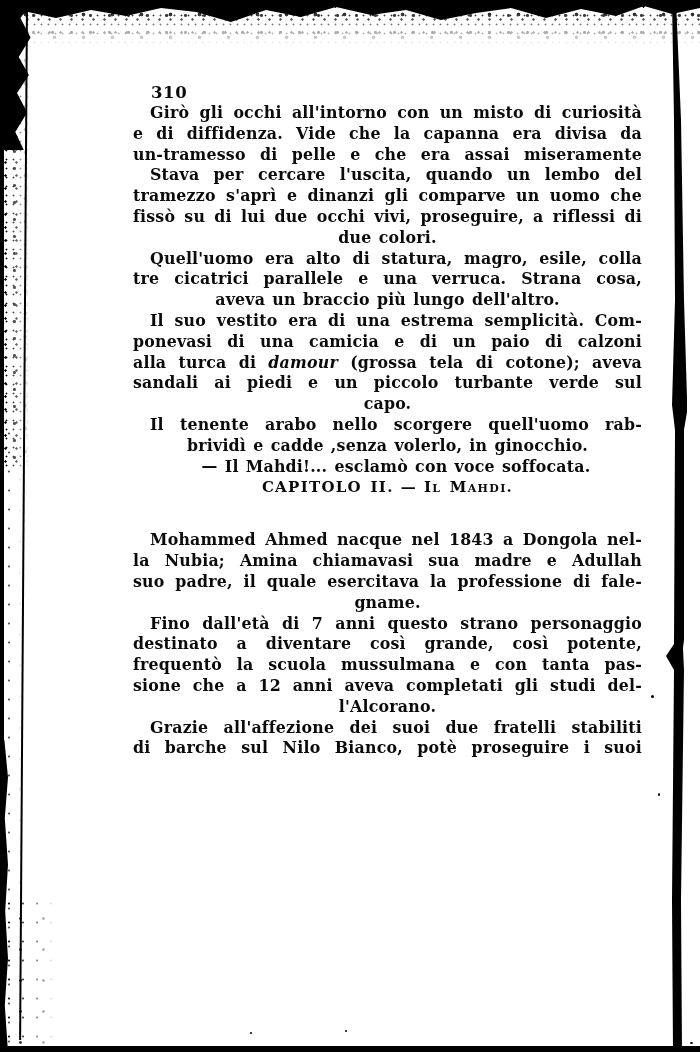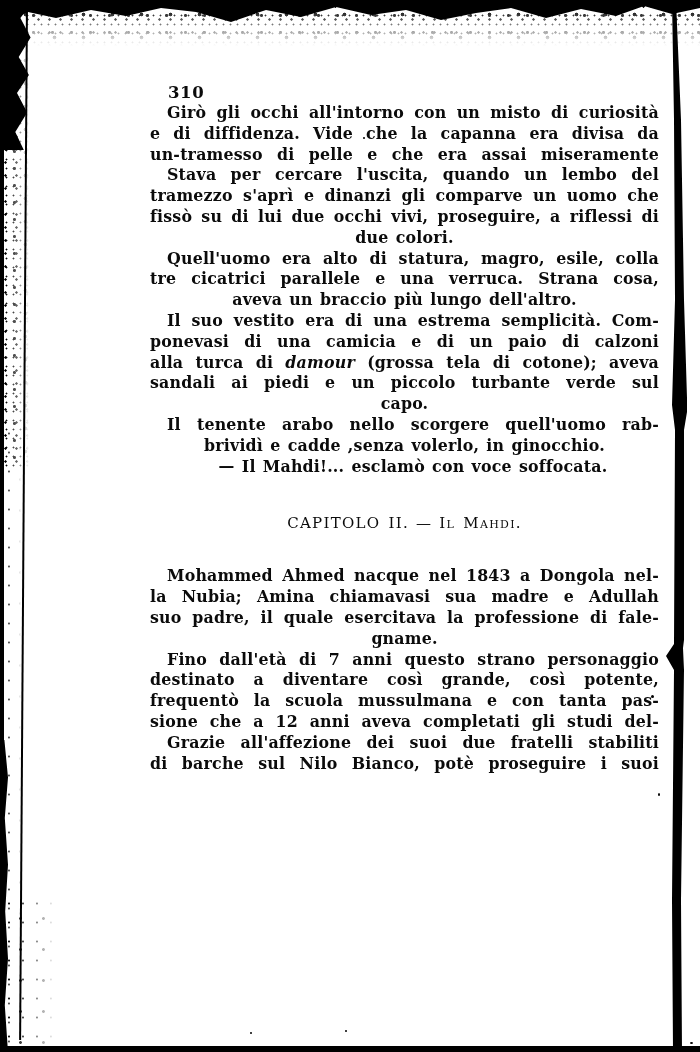--- a/index.html
+++ b/index.html
@@ -3,35 +3,35 @@
 <meta charset="utf-8">
 <style>
   * { margin:0; padding:0; box-sizing:border-box; }
   html,body { width:700px; height:1052px; background:#ffffff; overflow:hidden; }
   .page {
     position:relative; width:700px; height:1052px; background:#ffffff;
     font-family:"DejaVu Serif","Liberation Serif",serif; color:#0b0b0b;
   }
 
   
-  .content { position:absolute; left:150px; top:82px; width:509px; }
+  .content { position:absolute; left:133px; top:82px; width:509px; }
   .page-number {
     font-weight:700; font-size:16.5px; line-height:21px;
     padding-left:18px; letter-spacing:.6px;
   }
   .para { margin:0; }
   .line {
     font-weight:700; font-size:15.8px; line-height:20.8px;
     letter-spacing:.2px; word-spacing:1.5px; text-align:center;
   }
   .line.just { text-align-last:justify; }
   .line.first { text-indent:17px; }
   .heading {
-    margin-top:36px; margin-bottom:33px; text-align:center;
-    font-weight:400; font-size:15px; line-height:20px;
+    margin-bottom:33px; text-align:center;
+    font-weight:700; font-size:15px; line-height:20px;
     letter-spacing:1.3px; word-spacing:2px; white-space:nowrap;
   }
   .heading .sc { font-variant:small-caps; }
   .heading .dash { margin:0 7px; }
 
   
   .a { position:absolute; background:#000; }
   .speckles {
     background-image:
       radial-gradient(circle,#000 .9px,transparent 1.5px),
@@ -142,20 +142,21 @@
           <div class="line first just">Mohammed Ahmed nacque nel 1843 a Dongola nel-</div>
           <div class="line just">la Nubia; Amina chiamavasi sua madre e Adullah</div>
           <div class="line just">suo padre, il quale esercitava la professione di fale-</div>
           <div class="line">gname.</div>
         </div>
         <div class="para">
           <div class="line first just">Fino dall'età di 7 anni questo strano personaggio</div>
           <div class="line just">destinato a diventare così grande, così potente,</div>
           <div class="line just">frequentò la scuola mussulmana e con tanta pas-</div>
           <div class="line just">sione che a 12 anni aveva completati gli studi del-</div>
+          <div class="line">l'Alcorano.</div>
         </div>
         <div class="para">
           <div class="line first just">Grazie all'affezione dei suoi due fratelli stabiliti</div>
           <div class="line just">di barche sul Nilo Bianco, potè proseguire i suoi</div>
         </div>
       </div>
   </div>
 
 </div>
 

